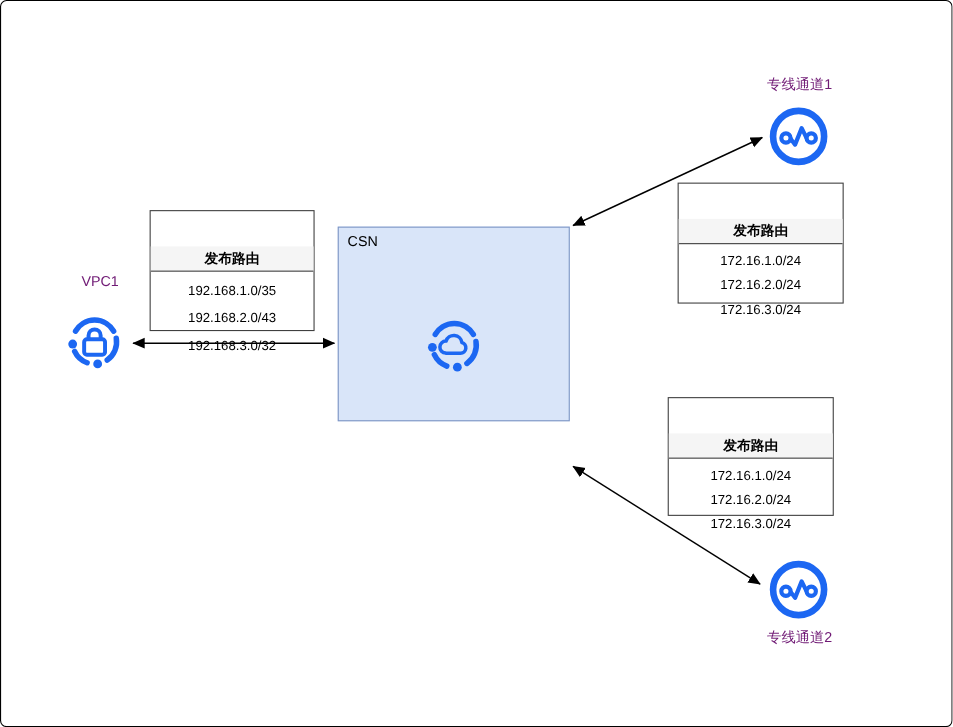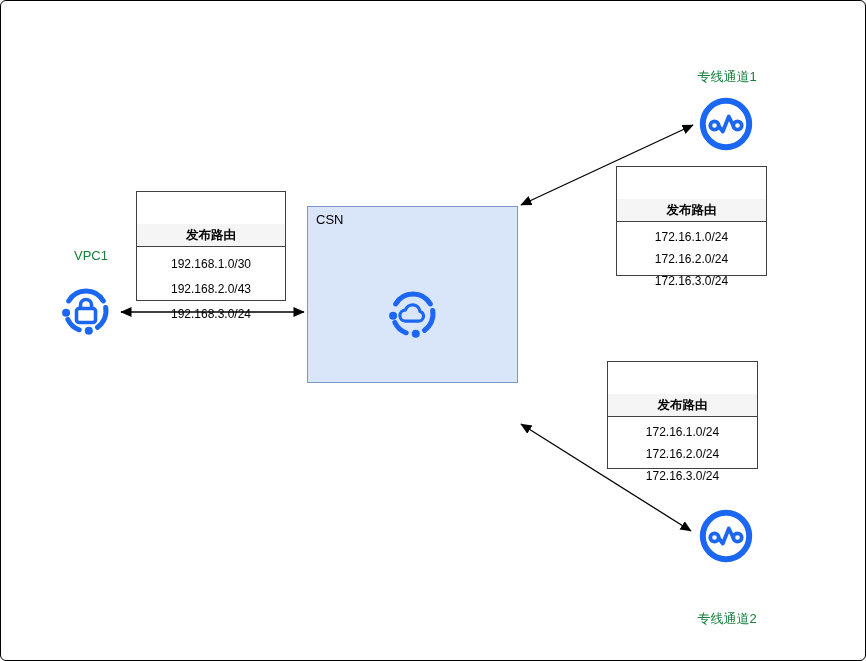--- a/index.html
+++ b/index.html
@@ -2,21 +2,21 @@
 <html><head>
 <meta charset="utf-8">
 <style>
   html,body{margin:0;padding:0;background:#fff;}
   body{font-family:"Liberation Sans","DejaVu Sans",sans-serif;color:#000;}
   #canvas{
     position:relative;width:866px;height:661px;box-sizing:border-box;
     background:#fff;border:1px solid #000;border-radius:6px;overflow:hidden;
   }
   .abs{position:absolute;}
-  .node-label{font-size:13px;color:#15803d;white-space:nowrap;}
+  .node-label{font-size:13px;color:#701a75;white-space:nowrap;}
   .center-x{transform:translateX(-50%);}
 
   
   .csn-box{
     left:306px;top:205px;width:211px;height:177px;box-sizing:border-box;
     background:#D9E5F9;border:1px solid #7D96C5;
   }
   .csn-box .csn-title{position:absolute;left:8px;top:5px;font-size:13px;}
   .csn-box .csn-center-icon{position:absolute;left:77px;top:79px;}
 
@@ -71,23 +71,23 @@
     <circle cx="2.78" cy="19.81" r="4" fill="#1C67F2"></circle>
     <g stroke="#1C67F2" stroke-width="3.6" fill="none" stroke-linejoin="round">
       <path d="M -5.5 -2.5 V -6 A 5.5 5.5 0 0 1 5.5 -6 V -2.5"></path>
       <rect x="-9.5" y="-2.5" width="19" height="14" rx="2.5" fill="#fff"></rect>
     </g>
   </svg>
 
   <div class="abs route-table rt-vpc">
     <div class="rt-header">发布路由</div>
     <div class="rt-rows">
-      <div class="rt-row">192.168.1.0/30</div>
+      <div class="rt-row">192.168.1.0/35</div>
       <div class="rt-row">192.168.2.0/43</div>
-      <div class="rt-row">192.168.3.0/24</div>
+      <div class="rt-row">192.168.3.0/32</div>
     </div>
   </div>
 
   <div class="abs csn-box">
     <div class="csn-title">CSN</div>
     <svg class="csn-center-icon icon56" viewBox="-28 -28 56 56">
       <g stroke="#1C67F2" stroke-width="5" stroke-linecap="round" fill="none">
         <path d="M -17.32 -10 A 20 20 0 0 1 17.32 -10"></path>
         <path d="M 19.70 -3.47 A 20 20 0 0 1 11.47 16.38"></path>
         <path d="M -6.84 18.79 A 20 20 0 0 1 -18.13 8.45"></path>
@@ -123,15 +123,15 @@
       <div class="rt-row">172.16.3.0/24</div>
     </div>
   </div>
 
   <svg class="abs icon56" style="left:697px;top:507px;" viewBox="-28 -28 56 56">
     <circle cx="0" cy="0" r="23.2" fill="#fff" stroke="#1C67F2" stroke-width="6"></circle>
     <path d="M -7.4 2 L -3.2 7.5 L 2.8 -7.5 L 7.4 1.8" fill="none" stroke="#1C67F2" stroke-width="3.8" stroke-linecap="round" stroke-linejoin="round"></path>
     <circle cx="-11.5" cy="1.5" r="4.2" fill="#fff" stroke="#1C67F2" stroke-width="3.8"></circle>
     <circle cx="11.5" cy="1.5" r="4.2" fill="#fff" stroke="#1C67F2" stroke-width="3.8"></circle>
   </svg>
-  <div class="abs node-label center-x" style="left:726px;top:570px;margin-top:39px;">专线通道2</div>
+  <div class="abs node-label center-x" style="left:726px;top:570px;">专线通道2</div>
 
 </div>
 
 </body></html>

